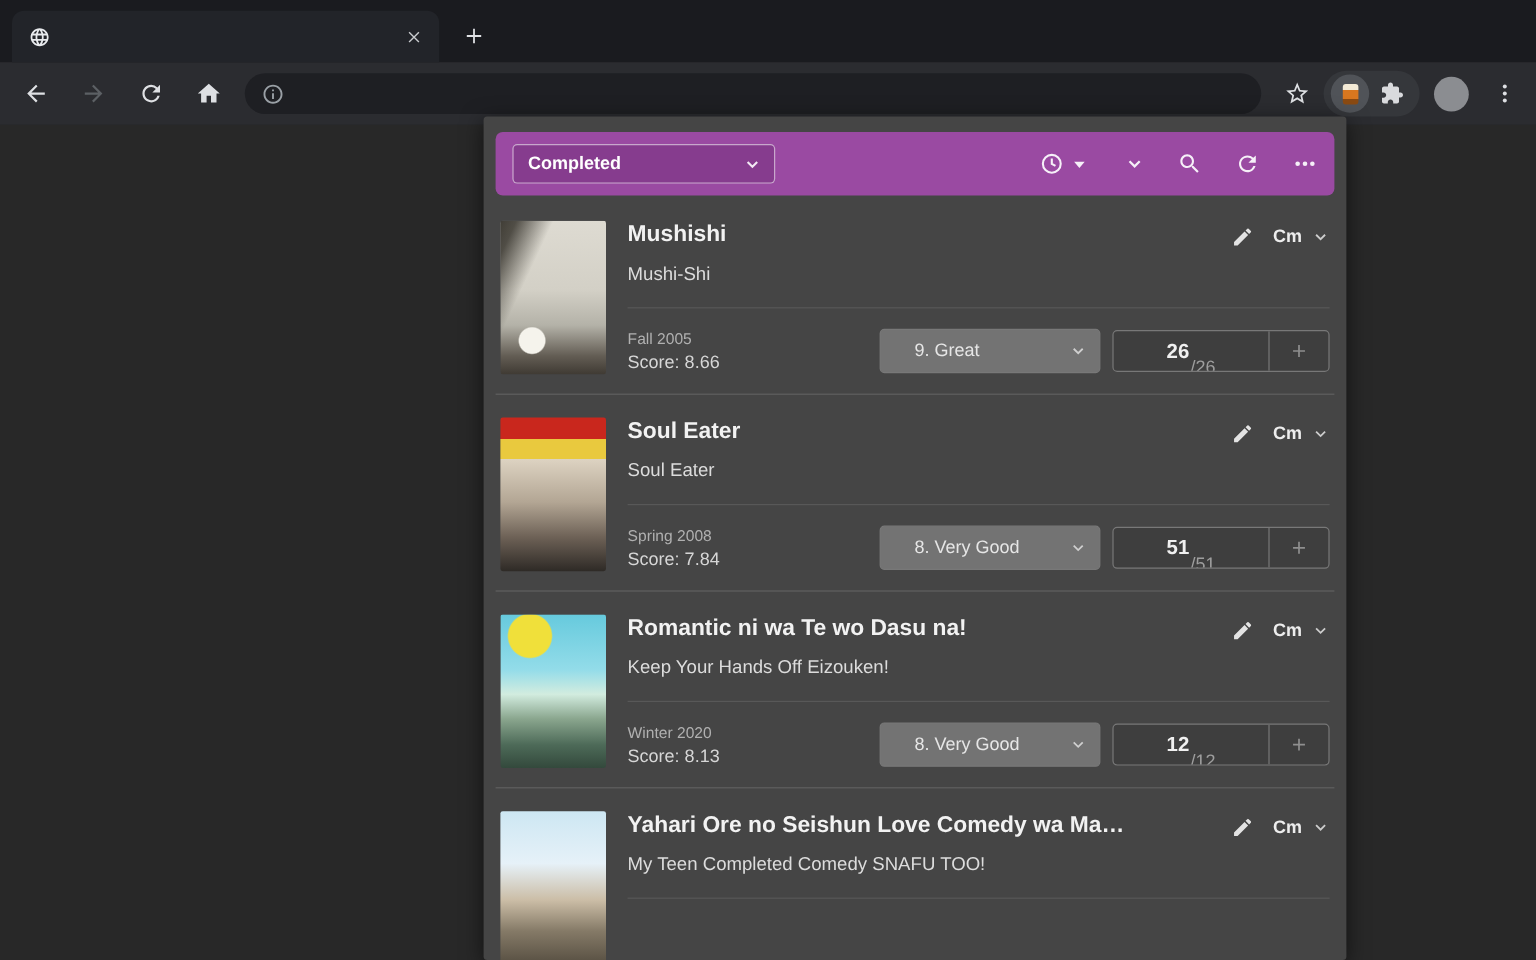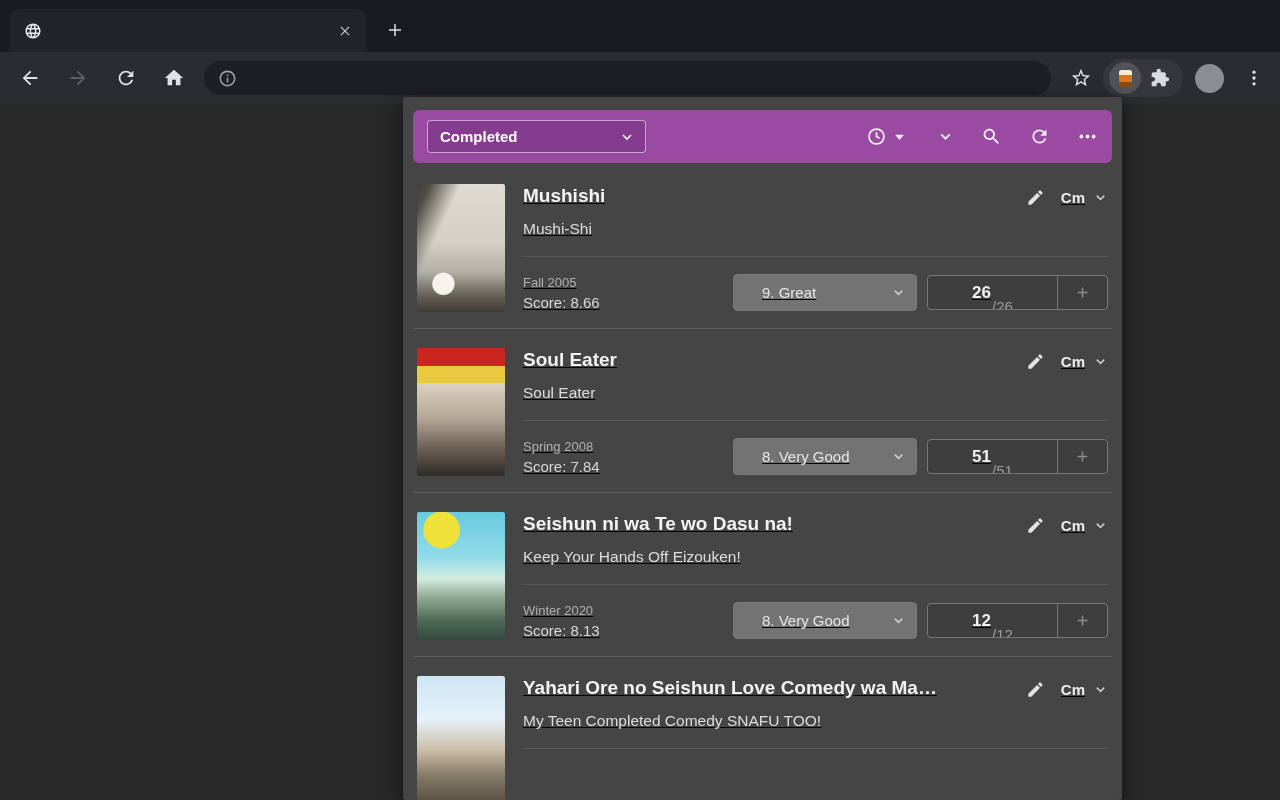--- a/index.html
+++ b/index.html
@@ -61,21 +61,21 @@
   .status-select svg { width: 16px; height: 16px; color: #f2e8f4; }
   .hdr-actions { display: flex; align-items: center; }
   .hdr-btn { display: flex; align-items: center; justify-content: center; color: #f6f0f8;
              cursor: pointer; margin-left: 27px; }
   .hdr-btn svg { width: 21px; height: 21px; }
   .hdr-btn.small svg { width: 17px; height: 17px; }
   .sort-caret { width: 9px; height: 9px; margin-left: 2px; }
 
   
   .entries { padding: 2px 10px 0; }
-  .entry { display: flex; gap: 18px; height: 164px; padding: 19px 4px 0; border-bottom: 1px solid #606060; text-decoration: underline; }
+  .entry { display: flex; gap: 18px; height: 164px; padding: 19px 4px 0; border-bottom: 1px solid #606060; }
   .entry:last-child { border-bottom: none; }
   .thumb { width: 88px; height: 128px; flex: none; border-radius: 2px; background: #777; }
   .entry-body { flex: 1; display: flex; flex-direction: column; min-width: 0; }
   .entry-top { height: 72px; display: flex; justify-content: space-between; align-items: flex-start; }
   .titles { min-width: 0; }
   .title { font-size: 19px; font-weight: 700; color: #f2f2f2; line-height: 1.25;
            white-space: nowrap; overflow: hidden; text-overflow: ellipsis; max-width: 460px; cursor: pointer; }
   .alt-title { font-size: 15.5px; color: #dcdcdc; margin-top: 12px; white-space: nowrap;
                overflow: hidden; text-overflow: ellipsis; }
   .entry-actions { display: flex; align-items: center; padding-top: 4px; flex: none; }
@@ -323,21 +323,21 @@
             </div>
           </div>
         </div>
       </div>
 
       <div class="entry">
         <div class="thumb" style="background: radial-gradient(circle at 28% 14%, rgb(240, 224, 58) 0%, rgb(240, 224, 58) 14%, rgba(240, 224, 58, 0) 15%), linear-gradient(rgb(102, 202, 221) 0%, rgb(147, 220, 233) 36%, rgb(210, 236, 223) 52%, rgb(138, 166, 142) 68%, rgb(77, 106, 88) 85%, rgb(51, 73, 60) 100%);"></div>
         <div class="entry-body">
           <div class="entry-top">
             <div class="titles">
-              <div class="title">Seishun ni wa Te wo Dasu na!</div>
+              <div class="title">Romantic ni wa Te wo Dasu na!</div>
               <div class="alt-title">Keep Your Hands Off Eizouken!</div>
             </div>
             <div class="entry-actions">
               <span class="edit-btn">
                 <svg viewBox="0 0 24 24" fill="currentColor">
                     <path d="M3 17.25V21h3.75L17.81 9.94l-3.75-3.75L3 17.25zM20.71 7.04c.39-.39.39-1.02 0-1.41l-2.34-2.34a.9959.9959 0 0 0-1.41 0l-1.83 1.83 3.75 3.75 1.83-1.83z"></path>
                   </svg>
               </span>
               <span class="tag-select">
                 <span class="tag-label">Cm</span>

